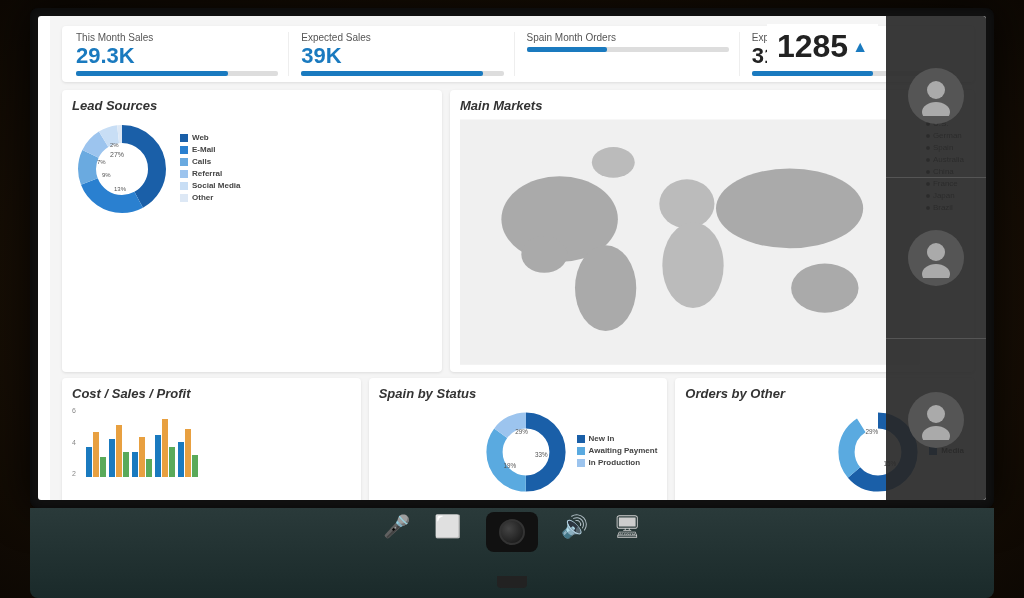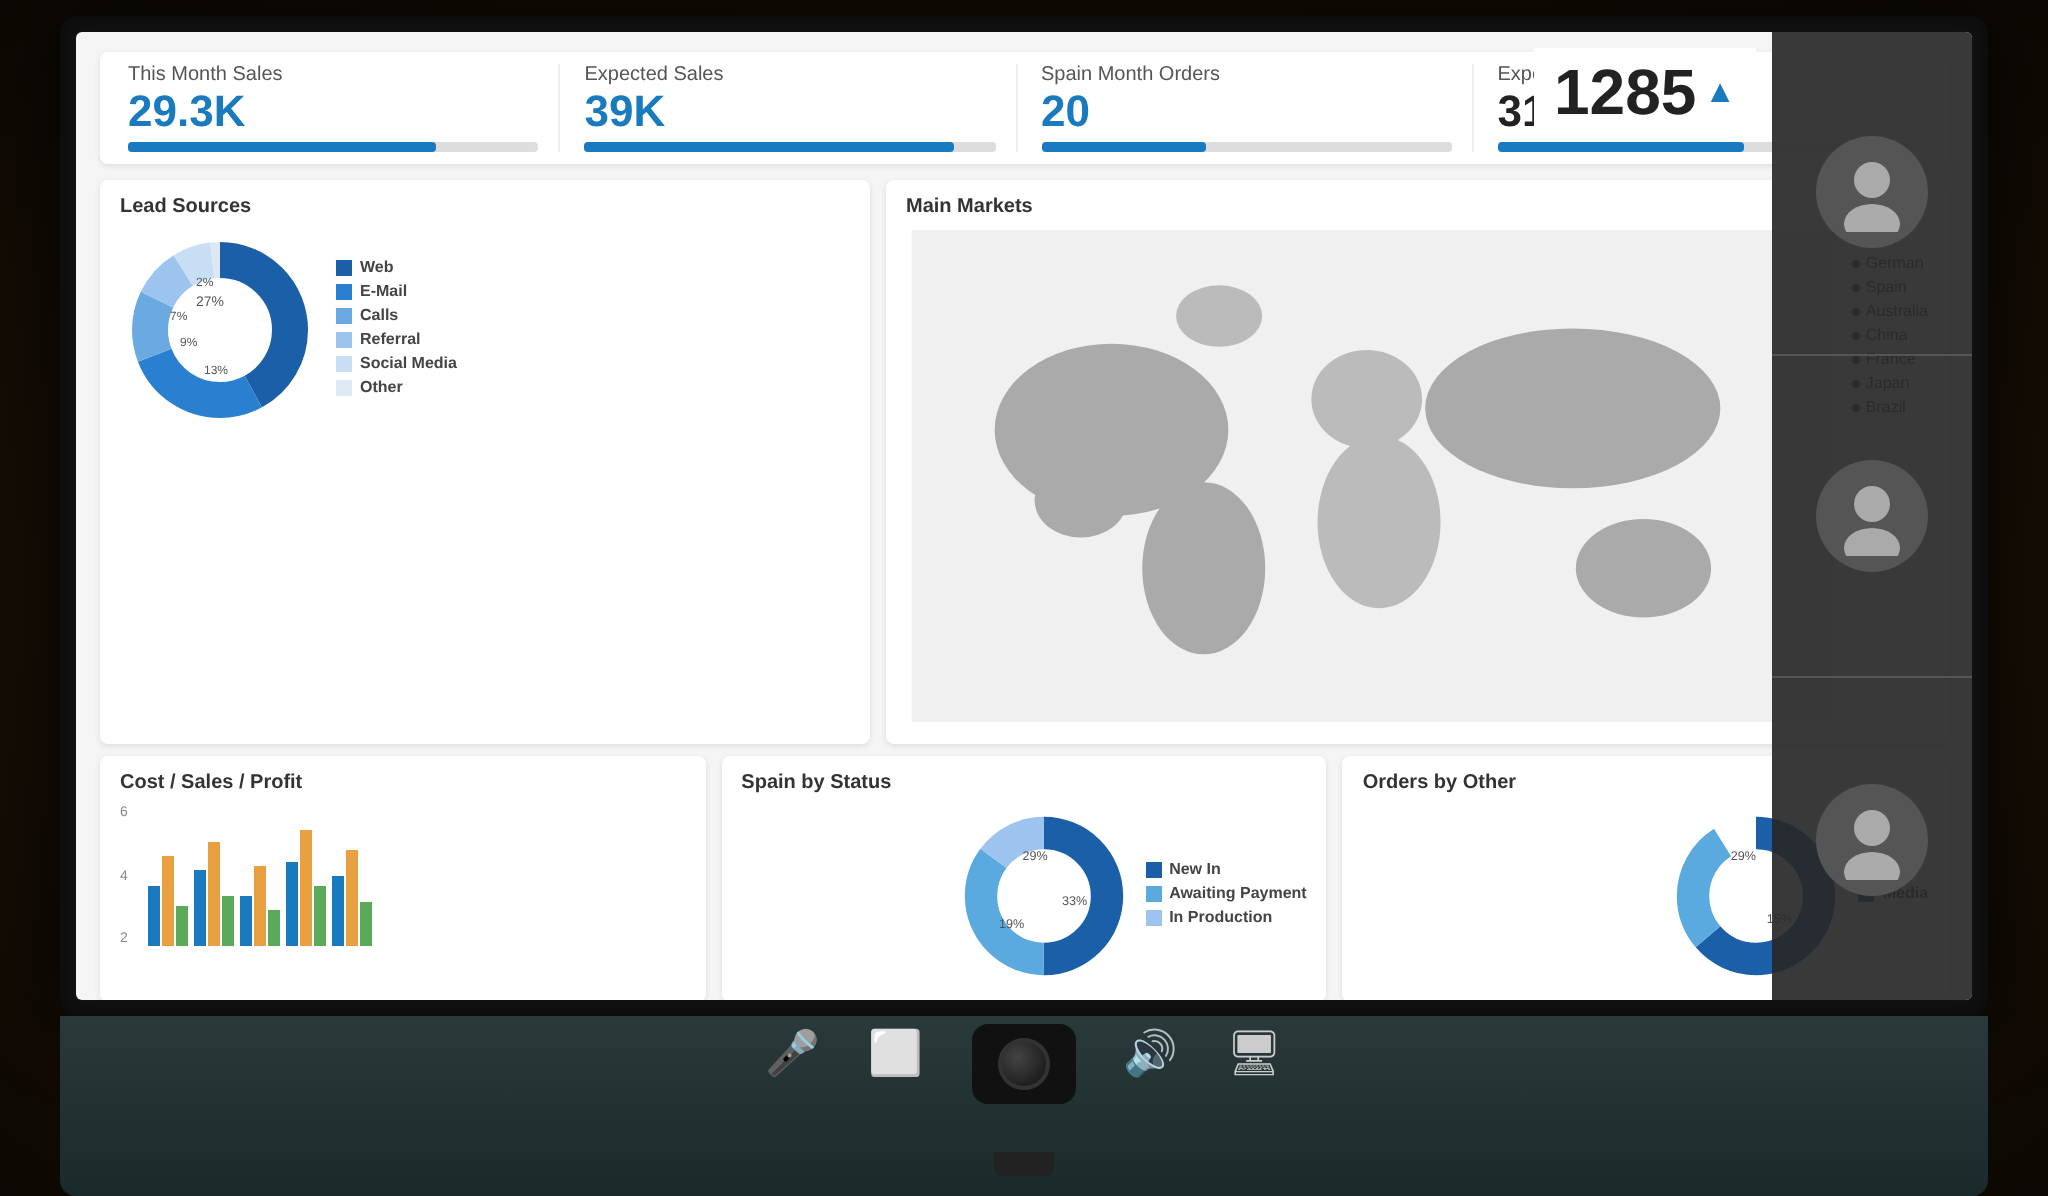--- a/index.html
+++ b/index.html
@@ -34,20 +34,21 @@
 
     .screen-inner {
       width: 100%;
       height: 100%;
       background: #fff;
       border-radius: 3px;
       overflow: hidden;
       position: relative;
       display: flex;
       flex-direction: column;
+      padding-left: 12px;
     }
 
     
     .dashboard {
       flex: 1;
       display: flex;
       flex-direction: column;
       padding: 10px 12px 8px;
       background: #f5f5f5;
     }
@@ -110,24 +111,25 @@
     .chart-card {
       background: #fff;
       border-radius: 4px;
       padding: 8px 10px;
       box-shadow: 0 1px 3px rgba(0,0,0,0.1);
       flex: 1;
       overflow: hidden;
     }
 
     .chart-title {
-      font-size: 10px;
+      font-size: 13px;
       font-weight: bold;
       color: #333;
       margin-bottom: 6px;
+      font-style: italic;
     }
 
     
     .donut-container {
       display: flex;
       align-items: center;
       gap: 8px;
     }
     .donut-svg {
       width: 100px;
@@ -358,21 +360,20 @@
         <div class="stat-item">
           <div class="stat-label">Expected Sales</div>
           <div class="stat-value">39K</div>
           <div class="stat-progress">
             <div class="stat-progress-fill" style="width:90%"></div>
           </div>
         </div>
 
         <div class="stat-item">
           <div class="stat-label">Spain Month Orders</div>
-          <div class="stat-value">20</div>
           <div class="stat-progress">
             <div class="stat-progress-fill" style="width:40%"></div>
           </div>
         </div>
 
         <div class="stat-item">
           <div class="stat-label">Expected Orders</div>
           <div class="stat-value dark">31</div>
           <div class="stat-progress">
             <div class="stat-progress-fill" style="width:60%"></div>

